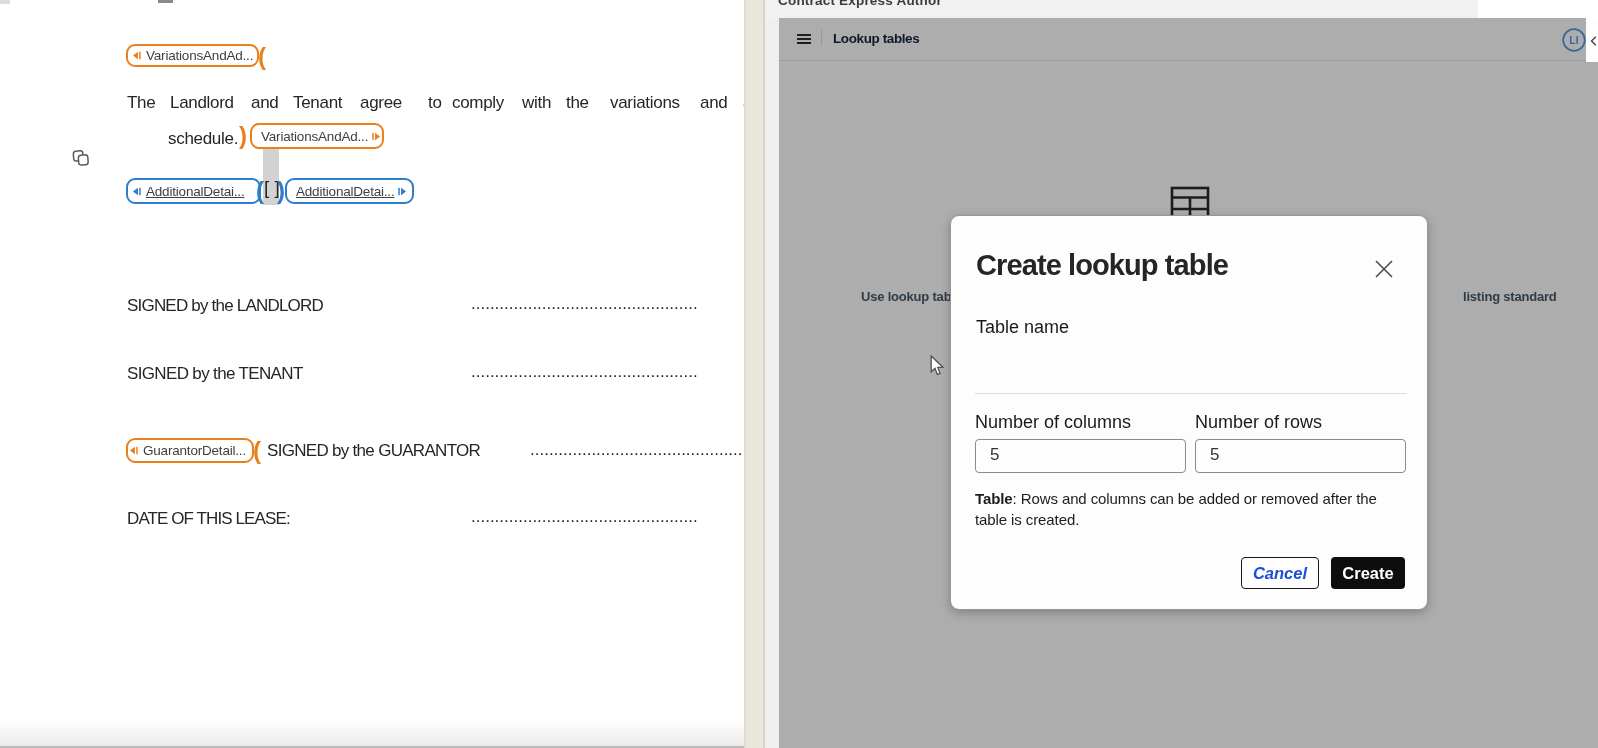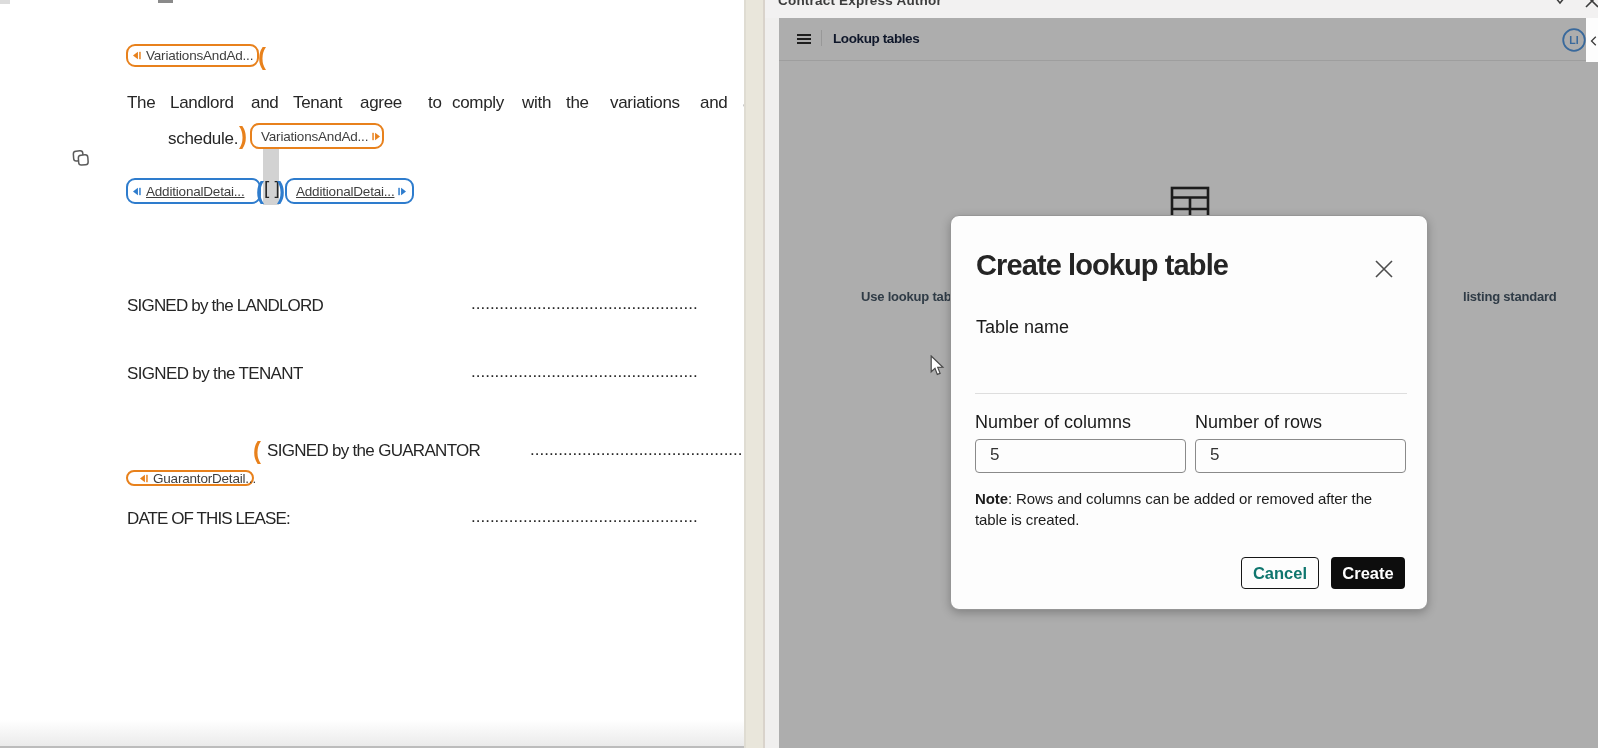--- a/index.html
+++ b/index.html
@@ -25,21 +25,21 @@
 
   .dots { position:absolute; color:#262626; font-size:17px; white-space:nowrap; }
 
   
   #beige { position:absolute; left:746px; top:0; width:19px; height:748px; background:#e9e6db; }
   #beige .l { position:absolute; left:-2px; top:0; width:2px; height:748px; background:#dfdcd2; }
   #beige .r { position:absolute; right:0; top:0; width:2px; height:748px; background:#d9d3cb; }
   #lightstrip { position:absolute; left:765px; top:0; width:14px; height:748px; background:#f0efee; }
 
   
-  #titlebar { position:absolute; left:765px; top:0; width:833px; height:18px; background:#f2f1f1; overflow:hidden; }
+  #titlebar { position:absolute; left:765px; top:0; width:713px; height:18px; background:#f2f1f1; overflow:hidden; }
   #titlebar .t { position:absolute; left:13px; top:-7px; font-size:13.5px; font-weight:700; color:#3c3c3c; letter-spacing:0.2px; }
   #pane { position:absolute; left:779px; top:18px; width:819px; height:730px; background:#adadad; }
   #panehead { position:absolute; left:0; top:0; width:819px; height:43px; border-bottom:1.5px solid #9e9e9e; }
   #whitecorner { position:absolute; left:807px; top:0; width:12px; height:44px; background:#fdfdfd; }
 
   .bglabel { position:absolute; color:#2f3b46; font-size:13px; letter-spacing:-0.2px; font-weight:700; white-space:nowrap; }
 
   
   #modal { position:absolute; left:950px; top:215px; width:478px; height:395px; background:#fdfdfd;
            border:1px solid #969696; border-radius:9px; box-shadow:0 3px 10px rgba(0,0,0,0.25); }
@@ -48,21 +48,21 @@
       border:2.5px solid #2166cf; border-radius:8px; }
   #nameinput { position:absolute; left:3px; top:2.5px; width:429px; height:33px;
       border:1px solid #b9c3cd; border-radius:4px; background:#fff; }
   #divider { position:absolute; left:975px; top:393px; width:432px; height:1px; background:#dedede; }
   .ninput { position:absolute; top:439px; height:34px; width:211px; border:1px solid #8a8a8a;
       border-radius:4px; background:#fdfdfd; color:#333; font-size:17px; }
   .ninput span { position:absolute; left:14px; top:5px; }
   .note { position:absolute; font-size:15px; letter-spacing:-0.1px; color:#1c1c1c; }
   .btn { position:absolute; top:557px; height:32px; border-radius:4px; font-size:16.5px; font-weight:700;
       display:flex; align-items:center; justify-content:center; }
-  #btncancel { left:1241px; width:78px; background:#fdfdfd; border:1.5px solid #161616; color:#0f766e; }
+  #btncancel { left:1241px; width:78px; background:#fdfdfd; border:1.5px solid #161616; color:#1d4ed8;font-style:italic; }
   #btncreate { left:1331px; width:74px; background:#0d0d0d; color:#fff; }
 
   .tagarrow { flex:0 0 auto; }
 </style>
 </head>
 <body>
 <div id="page">
 
   <div id="doc">
     <div style="position:absolute;left:158px;top:0;width:15px;height:3px;background:#8a8a8a;"></div>
@@ -124,21 +124,21 @@
           <path d="M11 5 L5 0.5 V9.5 Z" fill="#2e7ccd"></path>
       </svg>
     </div>
 
     <span class="doctxt" style="left:127px;top:296px;letter-spacing:-0.8px;">SIGNED by the LANDLORD</span>
     <span class="dots" style="left:471px;top:294px;">................................................</span>
 
     <span class="doctxt" style="left:127px;top:364px;letter-spacing:-0.65px;">SIGNED by the TENANT</span>
     <span class="dots" style="left:471px;top:362px;">................................................</span>
 
-    <div class="cctag" style="left:126px;top:438px;width:128px;height:16px;padding-left:12px;margin-top:32px;">
+    <div class="cctag" style="left:126px;top:438px;width:128px;height:25px;padding-left:2px;">
       <svg class="tagarrow" width="9" height="9" viewBox="0 0 11 10" style="margin-right:4px;">
         <path d="M0 5 L6 0.5 V9.5 Z" fill="#e8811c"></path>
           <rect x="7.6" y="0.5" width="1.8" height="9" fill="#e8811c"></rect>
       </svg>GuarantorDetail...
     </div>
     <div class="paren" style="left:253px;top:437px;">(</div>
     <span class="doctxt" style="left:267px;top:441px;letter-spacing:-0.7px;">SIGNED by the GUARANTOR</span>
     <span class="dots" style="left:530px;top:440px;">...............................................</span>
 
     <span class="doctxt" style="left:127px;top:509px;letter-spacing:-0.9px;">DATE OF THIS LEASE:</span>
@@ -206,21 +206,21 @@
 
   <div class="mlabel" style="left:975px;top:412px;">Number of columns</div>
   <div class="mlabel" style="left:1195px;top:412px;">Number of rows</div>
   <div class="ninput" style="left:975px;">
       <span>5</span>
     </div>
   <div class="ninput" style="left:1195px;">
       <span>5</span>
     </div>
 
-  <div class="note" style="left:975px;top:490px;"><b>Note</b>: Rows and columns can be added or removed after the</div>
+  <div class="note" style="left:975px;top:490px;"><b>Table</b>: Rows and columns can be added or removed after the</div>
   <div class="note" style="left:975px;top:511px;">table is created.</div>
 
   <div class="btn" id="btncancel">Cancel</div>
   <div class="btn" id="btncreate">Create</div>
 
   <svg class="abs" style="left:930px;top:355px;" width="15" height="22" viewBox="0 0 15 22">
     <path d="M1.2 1 L1.2 16.8 L5 13.4 L7.3 19.4 L10.1 18.3 L7.7 12.4 L12.9 12.2 Z" fill="#fff" stroke="#4a4a4a" stroke-width="1.2"></path>
   </svg>
 
 </div>

